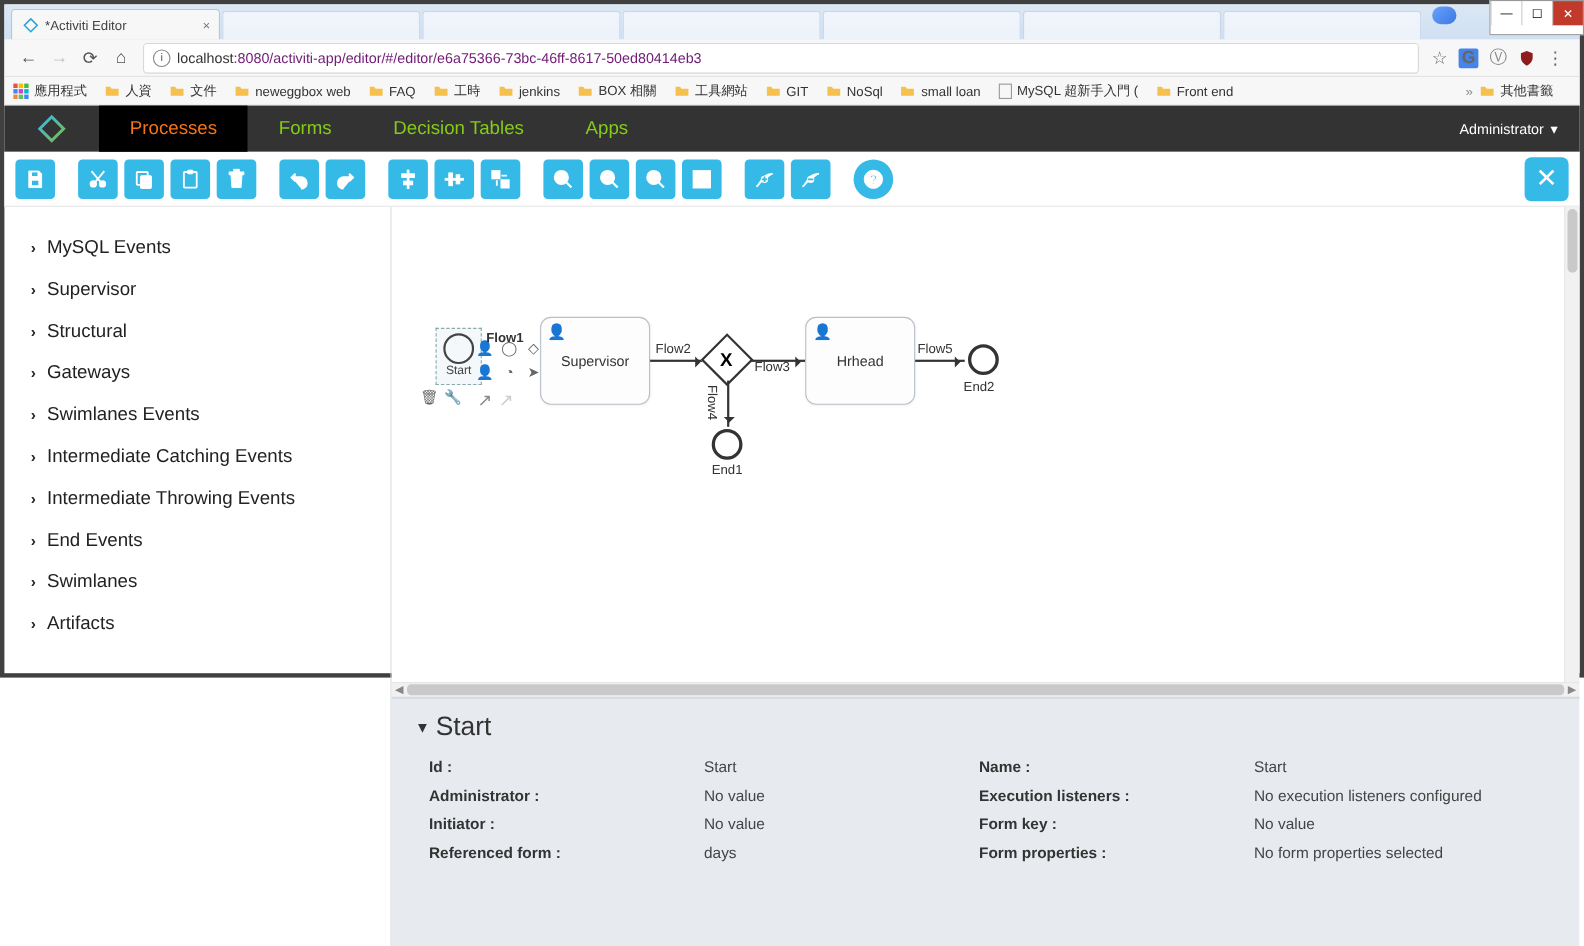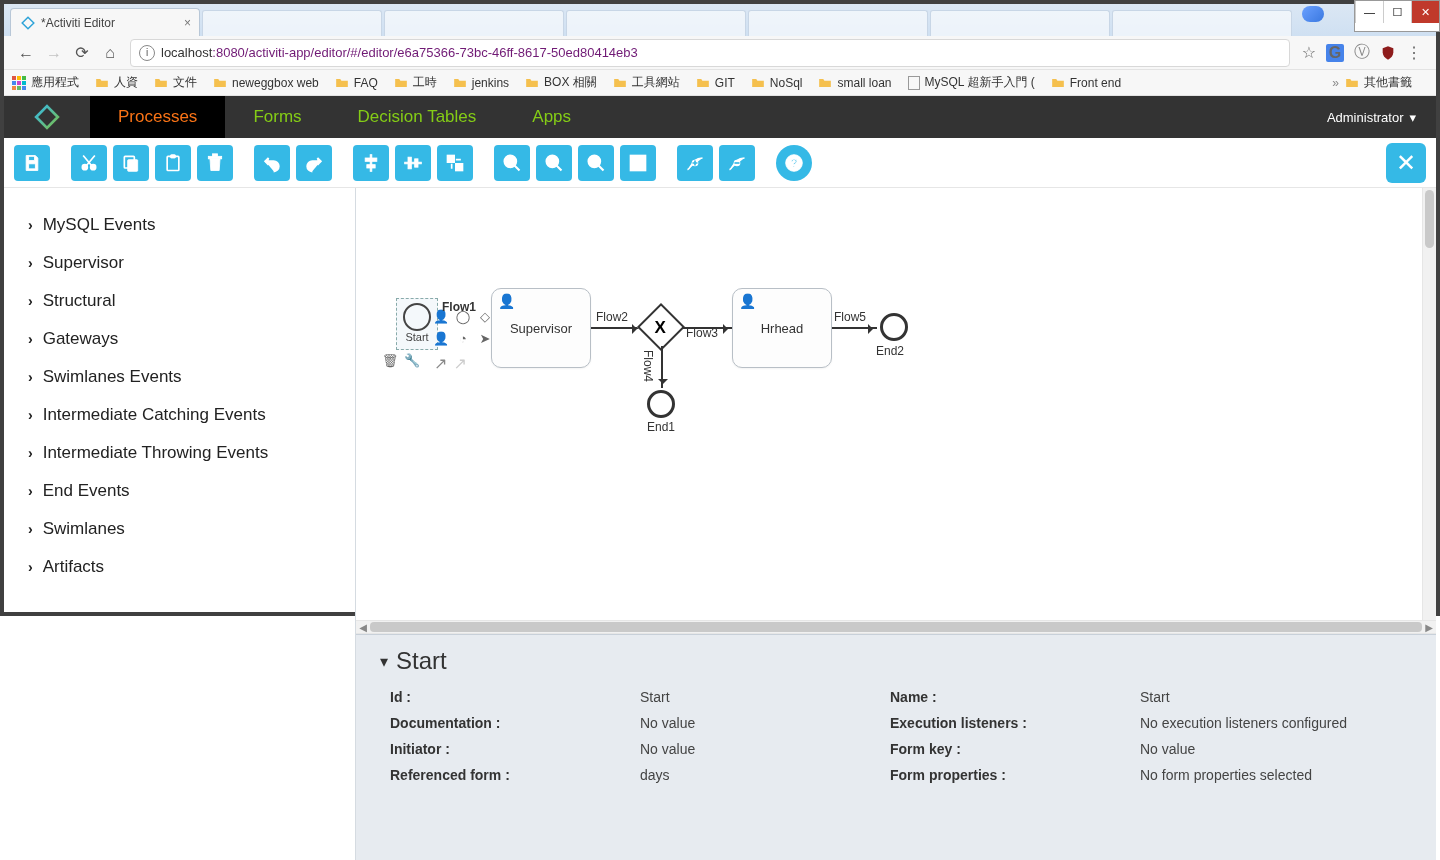--- a/index.html
+++ b/index.html
@@ -544,21 +544,21 @@
     <div class="props">
       <div class="props-title">
         <span class="chev">▾</span>
         <span>Start</span>
       </div>
       <div class="prop-grid" id="prop-grid">
             <div class="prop-label">Id :</div>
             <div class="prop-value">Start</div>
             <div class="prop-label">Name :</div>
             <div class="prop-value">Start</div>
-            <div class="prop-label">Documentation :</div>
+            <div class="prop-label">Administrator :</div>
             <div class="prop-value">No value</div>
             <div class="prop-label">Execution listeners :</div>
             <div class="prop-value">No execution listeners configured</div>
             <div class="prop-label">Initiator :</div>
             <div class="prop-value">No value</div>
             <div class="prop-label">Form key :</div>
             <div class="prop-value">No value</div>
             <div class="prop-label">Referenced form :</div>
             <div class="prop-value">days</div>
             <div class="prop-label">Form properties :</div>

